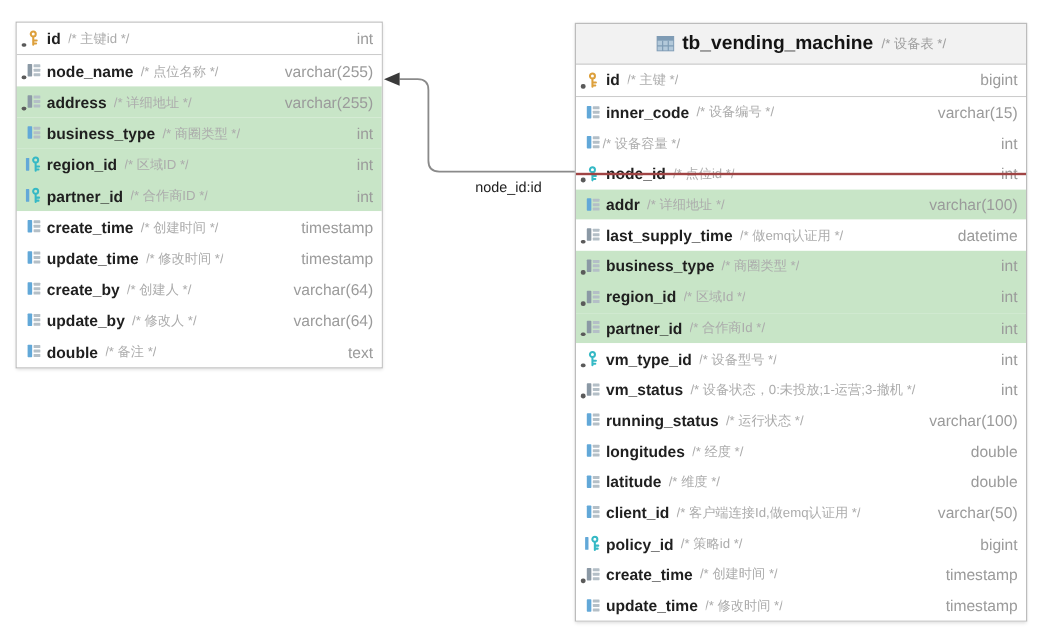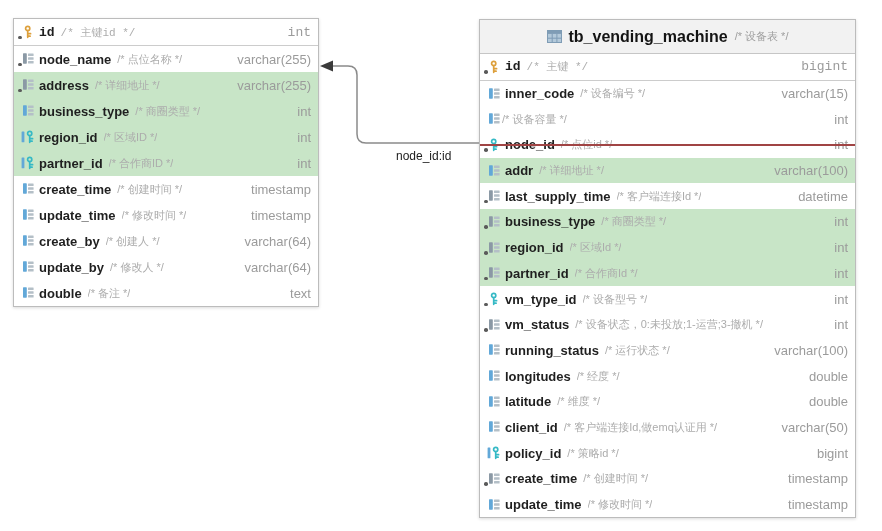--- a/index.html
+++ b/index.html
@@ -22,21 +22,21 @@
   .ticon{display:inline-flex;align-items:center;}
   .tname{font-weight:bold;font-size:16px;color:#141414;}
   .tcomment{font-size:11px;color:#9e9e9e;white-space:nowrap;}
   .rows{display:block;}
   .row{
     height:26px;display:flex;align-items:center;position:relative;
     padding:0 7px 0 4px;background:#fff;white-space:nowrap;overflow:hidden;
   }
   .tbl-right .row{height:25.7px;}
   .row.hl{background:var(--hl);}
-  .row.sep{border-bottom:1px solid #cccccc;font-family:Liberation Mono, monospace;}
+  .row.sep{border-bottom:1px solid #cccccc;}
   .cicon{width:18px;height:14px;position:relative;flex:0 0 18px;}
   .cicon svg{position:absolute;right:1px;top:0;}
   .cicon.dot::before{
     content:"";position:absolute;left:0;bottom:0;width:3.5px;height:3.5px;
     border-radius:50%;background:#5a5a5a;
   }
   .cname{font-weight:bold;font-size:13px;color:#1f1f1f;margin:0 6px 0 3px;}
   .ccomment{font-size:11px;color:#acacac;overflow:hidden;text-overflow:ellipsis;flex-shrink:1;}
   .ctype{margin-left:auto;font-size:13px;color:#9b9b9b;padding-left:8px;}
   .strikeline{
@@ -310,21 +310,21 @@
             <svg width="13" height="13" viewBox="0 0 13 13">
     <rect x="1" y="1.3" width="3.8" height="10.4" rx="0.6" fill="#8b99a5"></rect>
     <g fill="#b4bfc7">
       <rect x="6" y="1.6" width="5.6" height="2.5" rx="0.5"></rect>
       <rect x="6" y="5.3" width="5.6" height="2.5" rx="0.5"></rect>
       <rect x="6" y="9" width="5.6" height="2.5" rx="0.5"></rect>
     </g>
             </svg>
           </span>
           <span class="cname">last_supply_time</span>
-          <span class="ccomment">/* 客户端连接Id */</span>
+          <span class="ccomment">/* 做emq认证用 */</span>
           <span class="ctype">datetime</span>
         </div>
         <div class="row hl">
           <span class="cicon dot">
             <svg width="13" height="13" viewBox="0 0 13 13">
     <rect x="1" y="1.3" width="3.8" height="10.4" rx="0.6" fill="#8b99a5"></rect>
     <g fill="#b4bfc7">
       <rect x="6" y="1.6" width="5.6" height="2.5" rx="0.5"></rect>
       <rect x="6" y="5.3" width="5.6" height="2.5" rx="0.5"></rect>
       <rect x="6" y="9" width="5.6" height="2.5" rx="0.5"></rect>

